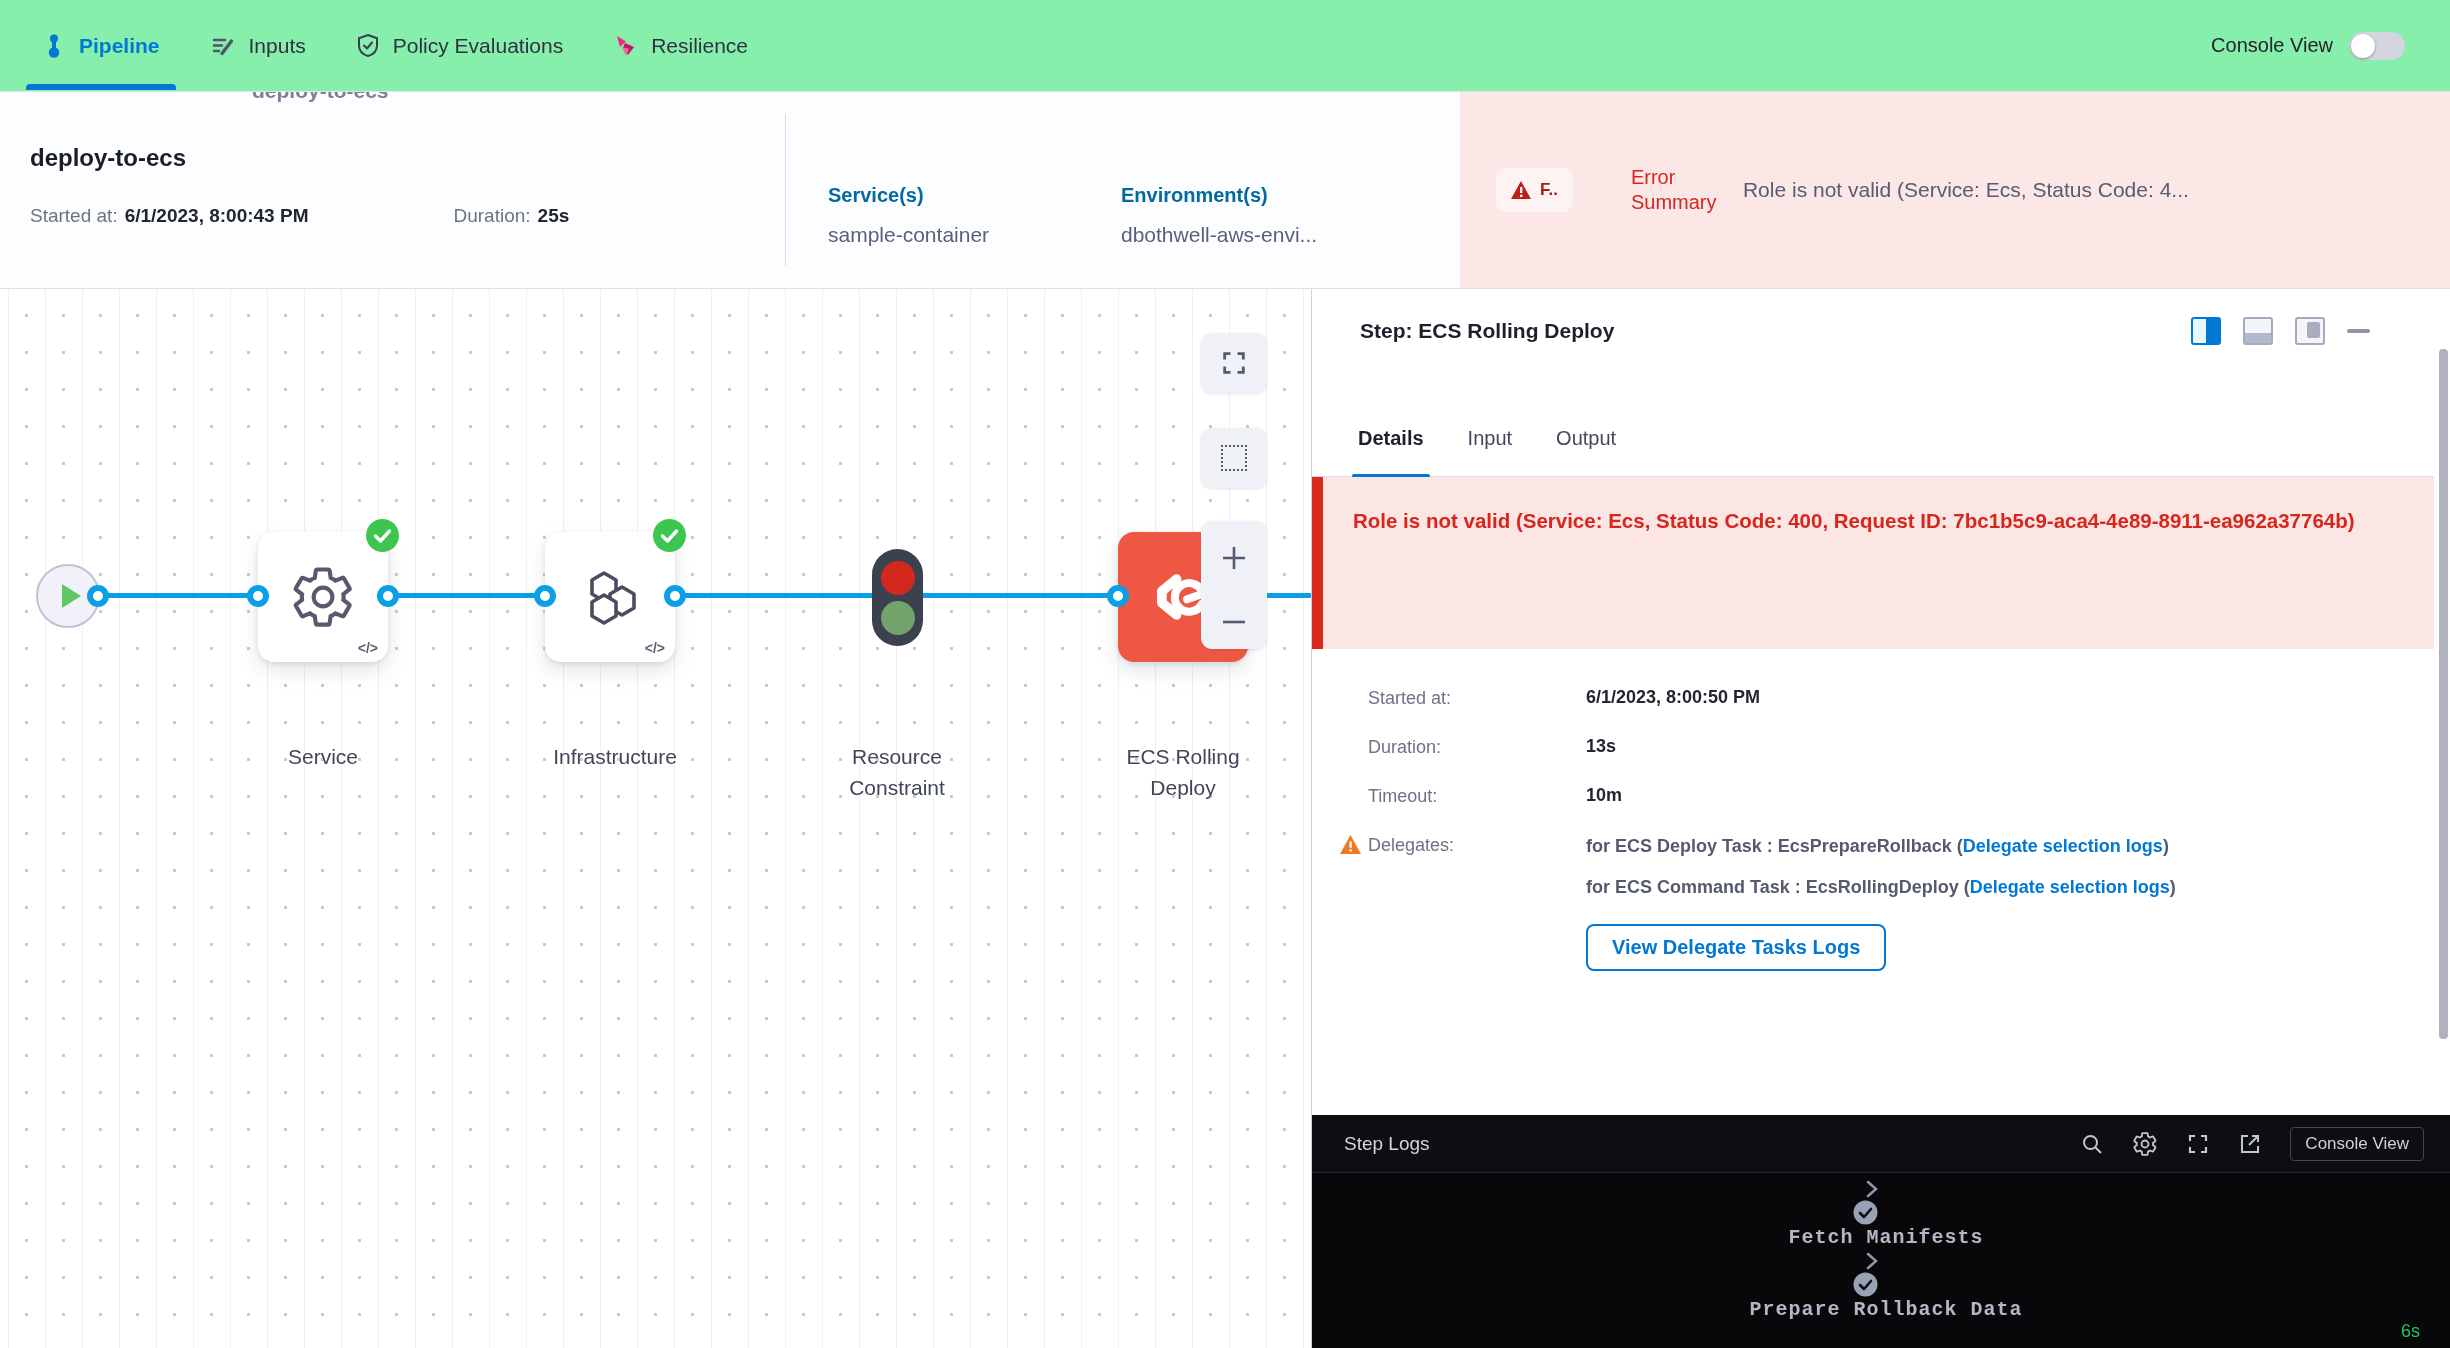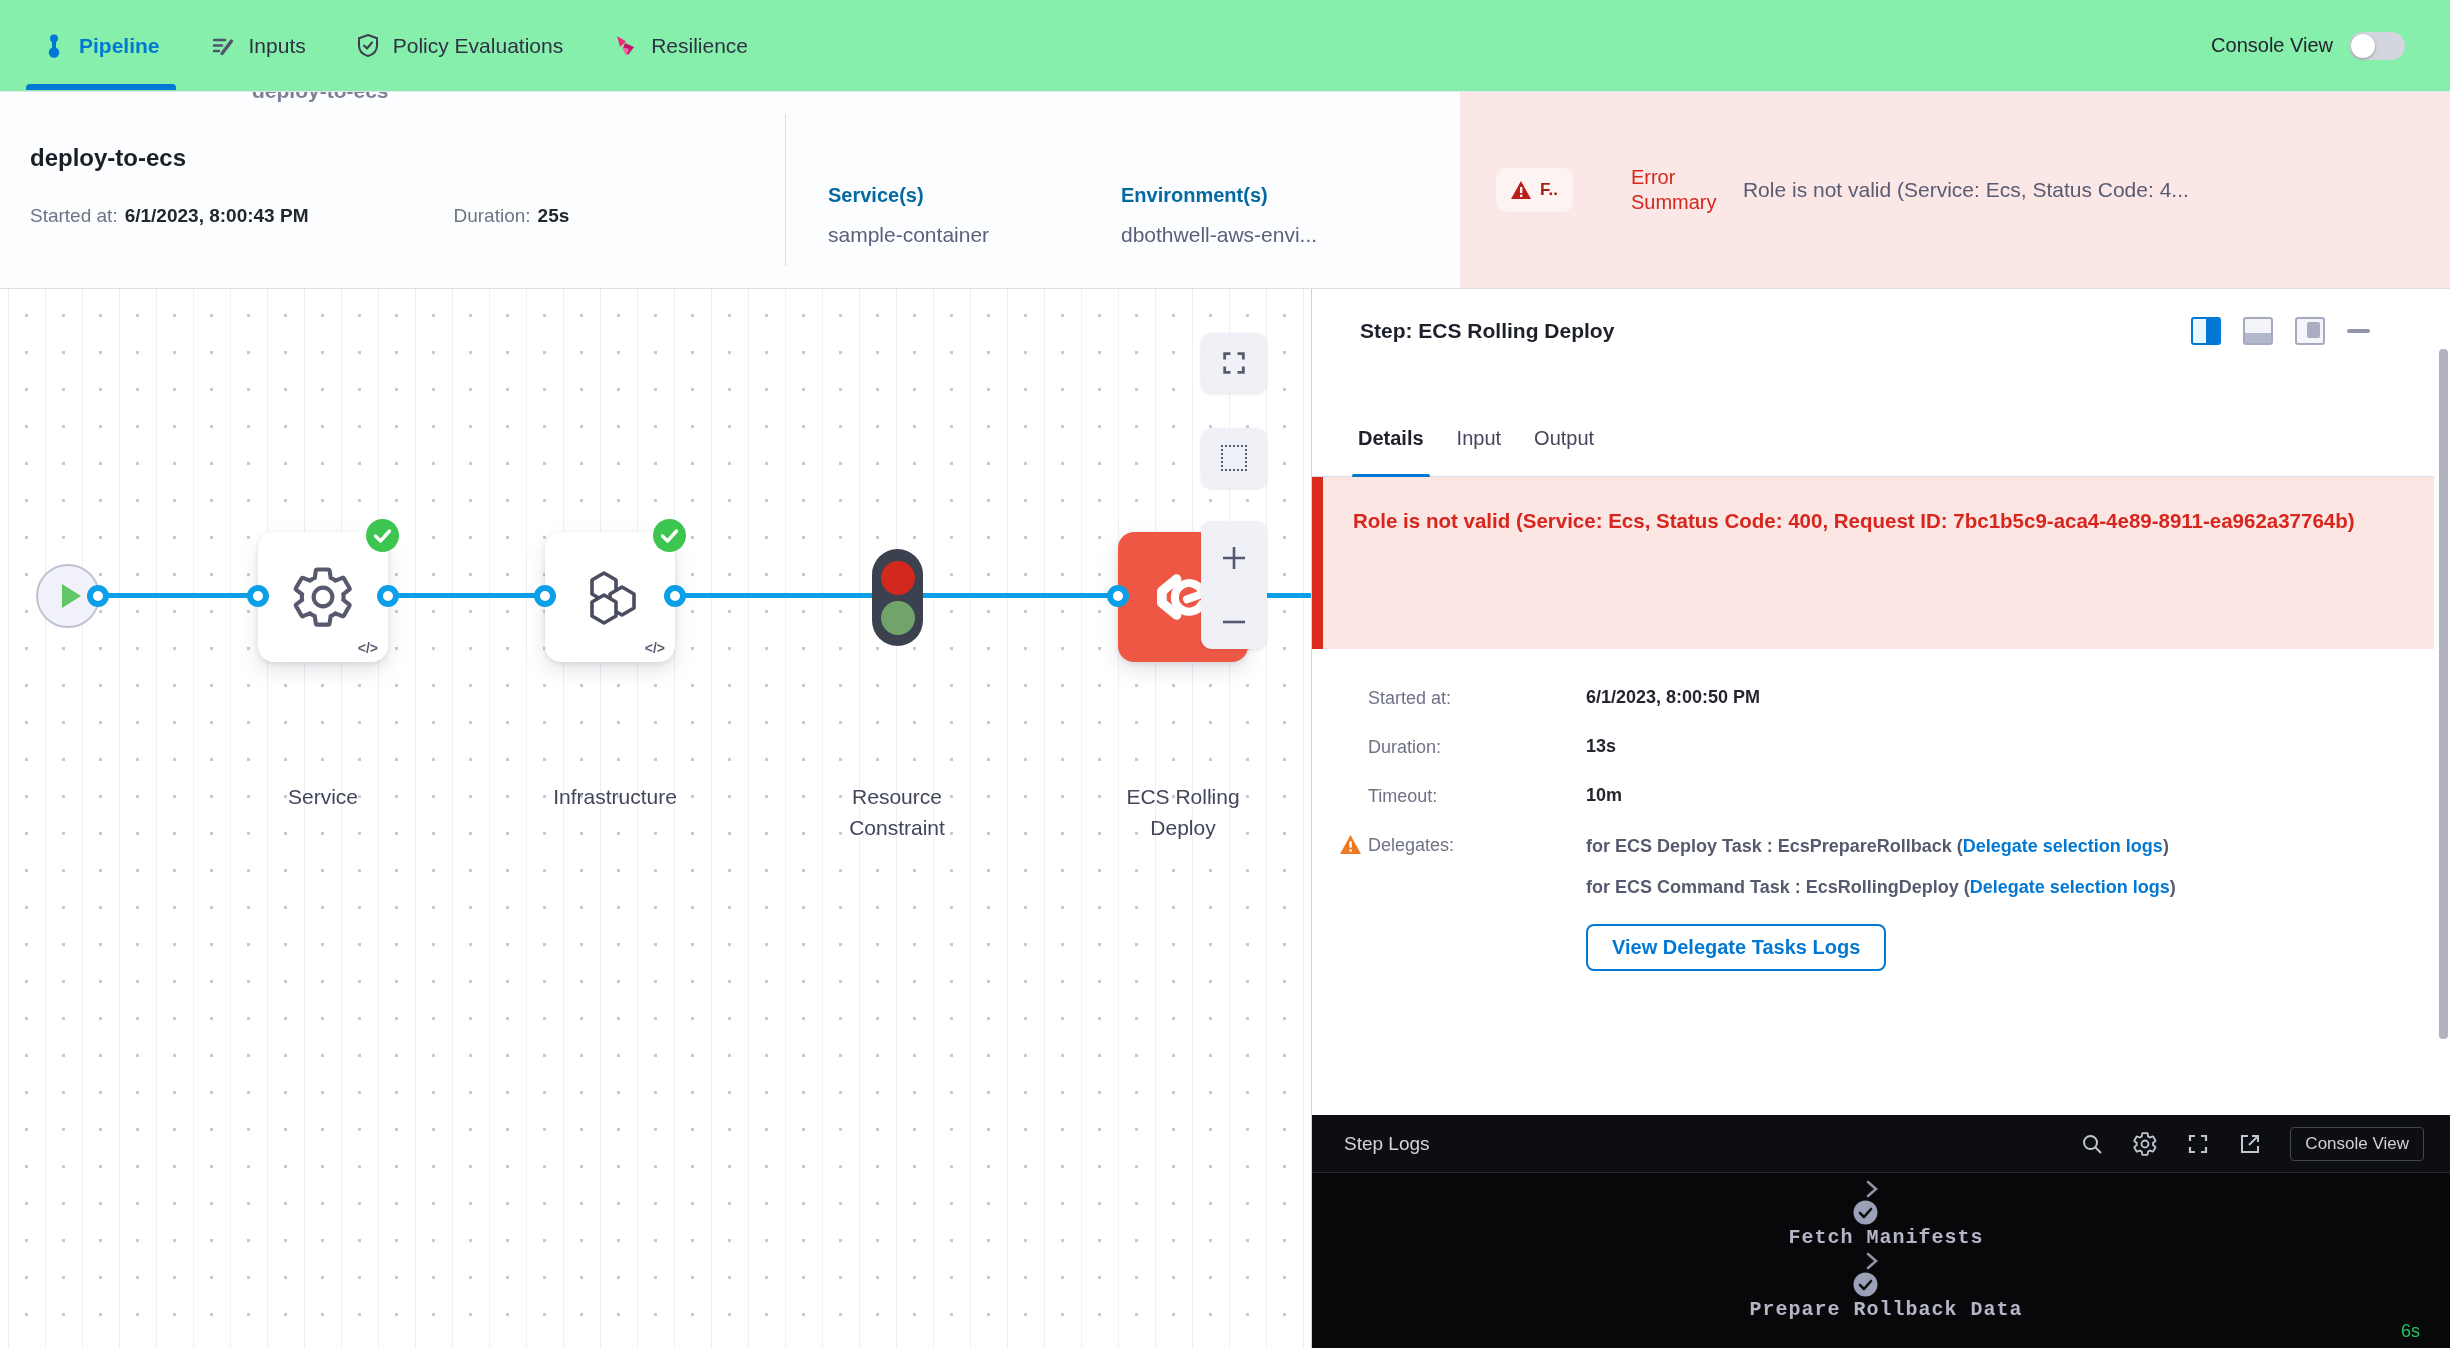--- a/index.html
+++ b/index.html
@@ -65,42 +65,42 @@
     display:flex; align-items:center; justify-content:center; cursor:pointer; }
   .node-card.red { background:#ef5745; }
   .badge { position:absolute; top:-13px; right:-11px; width:33px; height:33px; }
   .code-glyph { position:absolute; right:10px; bottom:6px; font-size:14px; font-weight:700; color:#5b5e70; }
   .traffic { position:absolute; left:872px; top:260px; width:51px; height:97px; background:#3c4150;
     border-radius:26px; display:flex; flex-direction:column; align-items:center; justify-content:center;
     gap:6px; cursor:pointer; }
   .light { width:34px; height:34px; border-radius:50%; }
   .light.red { background:#d3281e; }
   .light.green { background:#71a36b; }
-  .node-label { position:absolute; top:452px; font-size:21px; color:#42465a; text-align:center; line-height:31px;margin-top:40px; }
+  .node-label { position:absolute; top:452px; font-size:21px; color:#42465a; text-align:center; line-height:31px; }
   .ctl-btn { position:absolute; left:1201px; width:66px; height:60px; background:#f0f1f7; border-radius:11px;
     box-shadow:0 1px 3px rgba(40,41,61,.12); display:flex; align-items:center; justify-content:center; cursor:pointer; z-index:3; }
   .zoom-panel { position:absolute; left:1201px; top:232px; width:66px; height:128px; background:#f0f1f7;
     border-radius:11px; box-shadow:0 1px 3px rgba(40,41,61,.12); display:flex; flex-direction:column;
     align-items:center; justify-content:space-around; z-index:3; }
   .marquee-sq { width:26px; height:26px; border:2.5px dotted #565a70; }
 
   
   .panel { position:relative; flex:1; background:#fff; }
   .panel-title-row { position:absolute; top:28px; left:48px; right:80px; display:flex; align-items:center; }
   .panel-title { font-size:21px; font-weight:700; color:#1d202a; }
   .layout-icons { margin-left:auto; display:flex; align-items:center; gap:22px; }
   .li-sq { position:relative; width:30px; height:28px; border-radius:3px; cursor:pointer; }
   .li-1 { border:2px solid #0278d5; background:#e9f7ff; }
   .li-1 .fill { position:absolute; right:0; top:0; bottom:0; width:13px; background:#0278d5; }
   .li-2, .li-3 { border:2px solid #a6aabf; background:#f4f5fa; }
   .li-2 .fill { position:absolute; left:0; right:0; bottom:0; height:10px; background:#b4b8cc; }
   .li-3 .fill { position:absolute; right:3px; top:3px; bottom:5px; width:13px; background:#a9adc2; border-radius:2px; }
   .minimize { width:23px; height:4px; background:#8f93ab; border-radius:2px; cursor:pointer; }
   .tabs-row { position:absolute; top:112px; left:0; right:16px; height:76px; border-bottom:1px solid #d9dce6;
-    display:flex; align-items:center; padding-left:46px; gap:33px; }
+    display:flex; align-items:center; padding-left:46px; gap:44px; }
   .tab { position:relative; font-size:20px; color:#44475c; height:76px; display:flex; align-items:center; cursor:pointer; }
   .tab.active { color:#1d202a; font-weight:700; }
   .tab.active::after { content:""; position:absolute; left:-6px; right:-6px; bottom:-1px; height:4px;
     background:#0278d5; border-radius:2px; }
   .banner { position:absolute; top:188px; left:0; right:16px; height:172px; background:#fbe6e4; display:flex; }
   .banner-bar { width:11px; background:#da291d; flex:none; }
   .banner-text { padding:27px 40px 0 30px; font-size:20.5px; font-weight:700; color:#d7261d; line-height:33px; }
   .details { position:absolute; top:398px; left:56px; right:60px; }
   .drow { display:flex; margin-bottom:27px; position:relative; }
   .dlabel { width:218px; flex:none; font-size:18px; color:#6f7285; padding-top:1px; }

